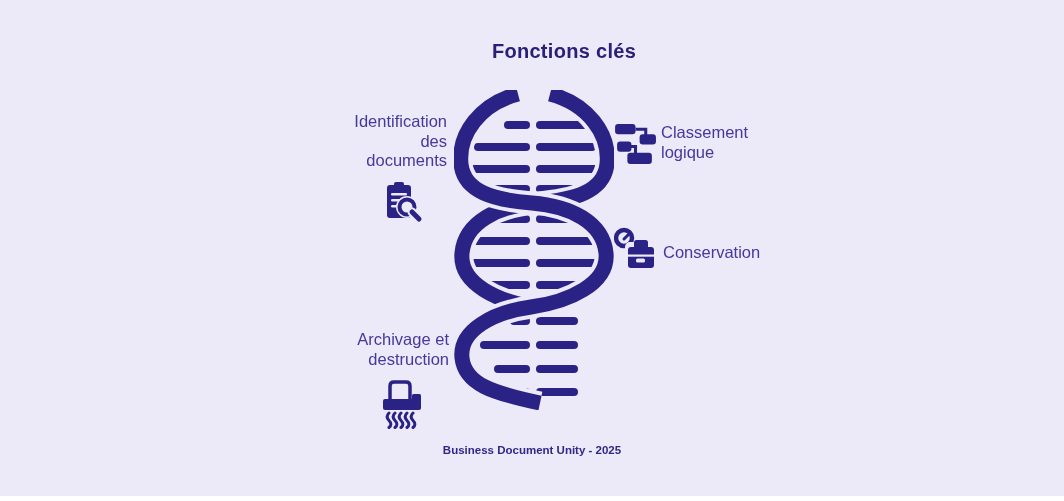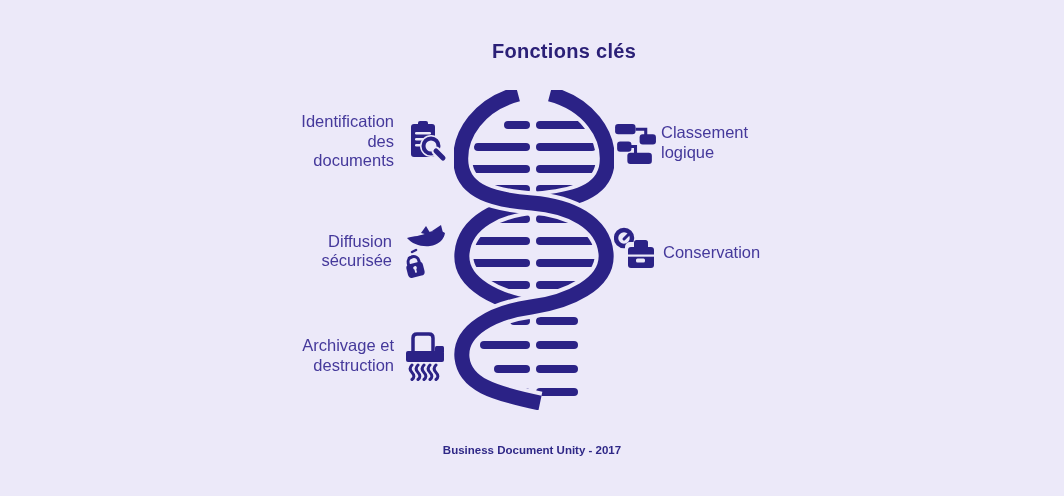--- a/index.html
+++ b/index.html
@@ -11,21 +11,21 @@
   .canvas{
     position:relative; width:1064px; height:501px;
     background:var(--background); overflow:hidden;
   }
   .page-title{
     position:absolute; top:40px; left:0; width:100%;
     text-align:center; font-size:20px; font-weight:bold;
     color:var(--title); letter-spacing:.3px;padding-left:32px;
   }
   .feature{position:absolute; display:flex; align-items:center;}
-  .feature.left{flex-direction:row; gap:9px;}
+  .feature.left{flex-direction:column; gap:9px;}
   .feature.right{flex-direction:row; gap:4px;}
   .feature .label{
     color:var(--text); font-size:16.5px; line-height:19.5px;
   }
   .feature.left .label{text-align:right;}
   .feature.right .label{text-align:left;}
   .label span{display:block;}
   .icon{flex:0 0 auto; display:block;}
   .fa{fill:var(--accent);}
   .fb{fill:var(--background);}
@@ -82,39 +82,20 @@
       <rect class="fa" x="27" y="15" width="16" height="10" rx="3"></rect>
       <rect class="fa" x="5" y="22" width="14" height="10" rx="3"></rect>
       <rect class="fa" x="15" y="33" width="24" height="11" rx="3"></rect>
     </svg>
     <div class="label">
       <span>Classement</span>
       <span>logique</span>
     </div>
   </div>
 
-  <div class="feature left" id="row-diffusion">
-    <div class="label">
-      <span>Diffusion</span>
-      <span>sécurisée</span>
-    </div>
-    <svg class="icon" width="46" height="54" viewBox="0 0 46 54">
-      <path class="fa" d="M25,2 L31,12 L20,9 Z"></path>
-      <path class="fa" d="M40,1 L43,13 L31,7 Z"></path>
-      <path class="fa" d="M44,9 C43,16 37,21 29,22 C20,23 11,20 6,14 C13,12 20,12 26,9 C32,6 40,6 44,9 Z"></path>
-      <path class="sa" d="M11,28 L15,26" stroke-width="2.5" stroke-linecap="round"></path>
-      <path class="sa" d="M8,34 L11,33" stroke-width="2.5" stroke-linecap="round"></path>
-      <g transform="rotate(-14 14 46)">
-        <path class="sa" d="M9,40 v-2 a5.5,5.5 0 0 1 11,0 v2" stroke-width="3"></path>
-        <rect class="fa" x="6" y="39" width="17" height="14" rx="4"></rect>
-        <circle class="fb" cx="14.5" cy="44" r="1.8"></circle>
-        <rect class="fb" x="13.6" y="45" width="1.8" height="4" rx="0.9"></rect>
-      </g>
-    </svg>
-  </div>
 
   <div class="feature right" id="row-conservation">
     <svg class="icon" width="46" height="52" viewBox="0 0 46 52">
       <circle class="fb sa" cx="11" cy="11" r="8" stroke-width="4.5"></circle>
       <path class="sa" d="M11,12 L15.5,7.5" stroke-width="3" stroke-linecap="round"></path>
       <rect class="fb" x="12" y="15" width="33" height="29" rx="5"></rect>
       <rect class="fa" x="21" y="13" width="14" height="9" rx="2.5"></rect>
       <rect class="fa" x="15" y="20" width="26" height="21" rx="3"></rect>
       <rect class="fb" x="15" y="27.5" width="26" height="2.2"></rect>
       <rect class="fb" x="23" y="31.5" width="9" height="4" rx="1.5"></rect>
@@ -174,15 +155,15 @@
       <path class="sb" stroke-width="23" d="M96,4 C134,14 156,44 153,74 C150,102 120,110 82,113 C44,116 11,132 8,163 C5,194 44,212 84,218"></path>
       <path class="sa" stroke-width="15" d="M96,4 C134,14 156,44 153,74 C150,102 120,110 82,113 C44,116 11,132 8,163 C5,194 44,212 84,218"></path>
     </g>
 
     <g>
       <path class="sb" stroke-width="23" d="M64,4 C26,14 4,44 7,74 C10,102 40,110 78,113 C116,116 149,132 152,163 C155,194 114,212 77,217 C40,222 5,240 8,268 C11,294 38,303 86,313"></path>
       <path class="sa" stroke-width="15" d="M64,4 C26,14 4,44 7,74 C10,102 40,110 78,113 C116,116 149,132 152,163 C155,194 114,212 77,217 C40,222 5,240 8,268 C11,294 38,303 86,313"></path>
     </g>
   </svg>
 
-  <div class="footer">Business Document Unity - 2017</div>
+  <div class="footer">Business Document Unity - 2025</div>
   <div class="bottom-strip"></div>
 </div>
 
 </body></html>

